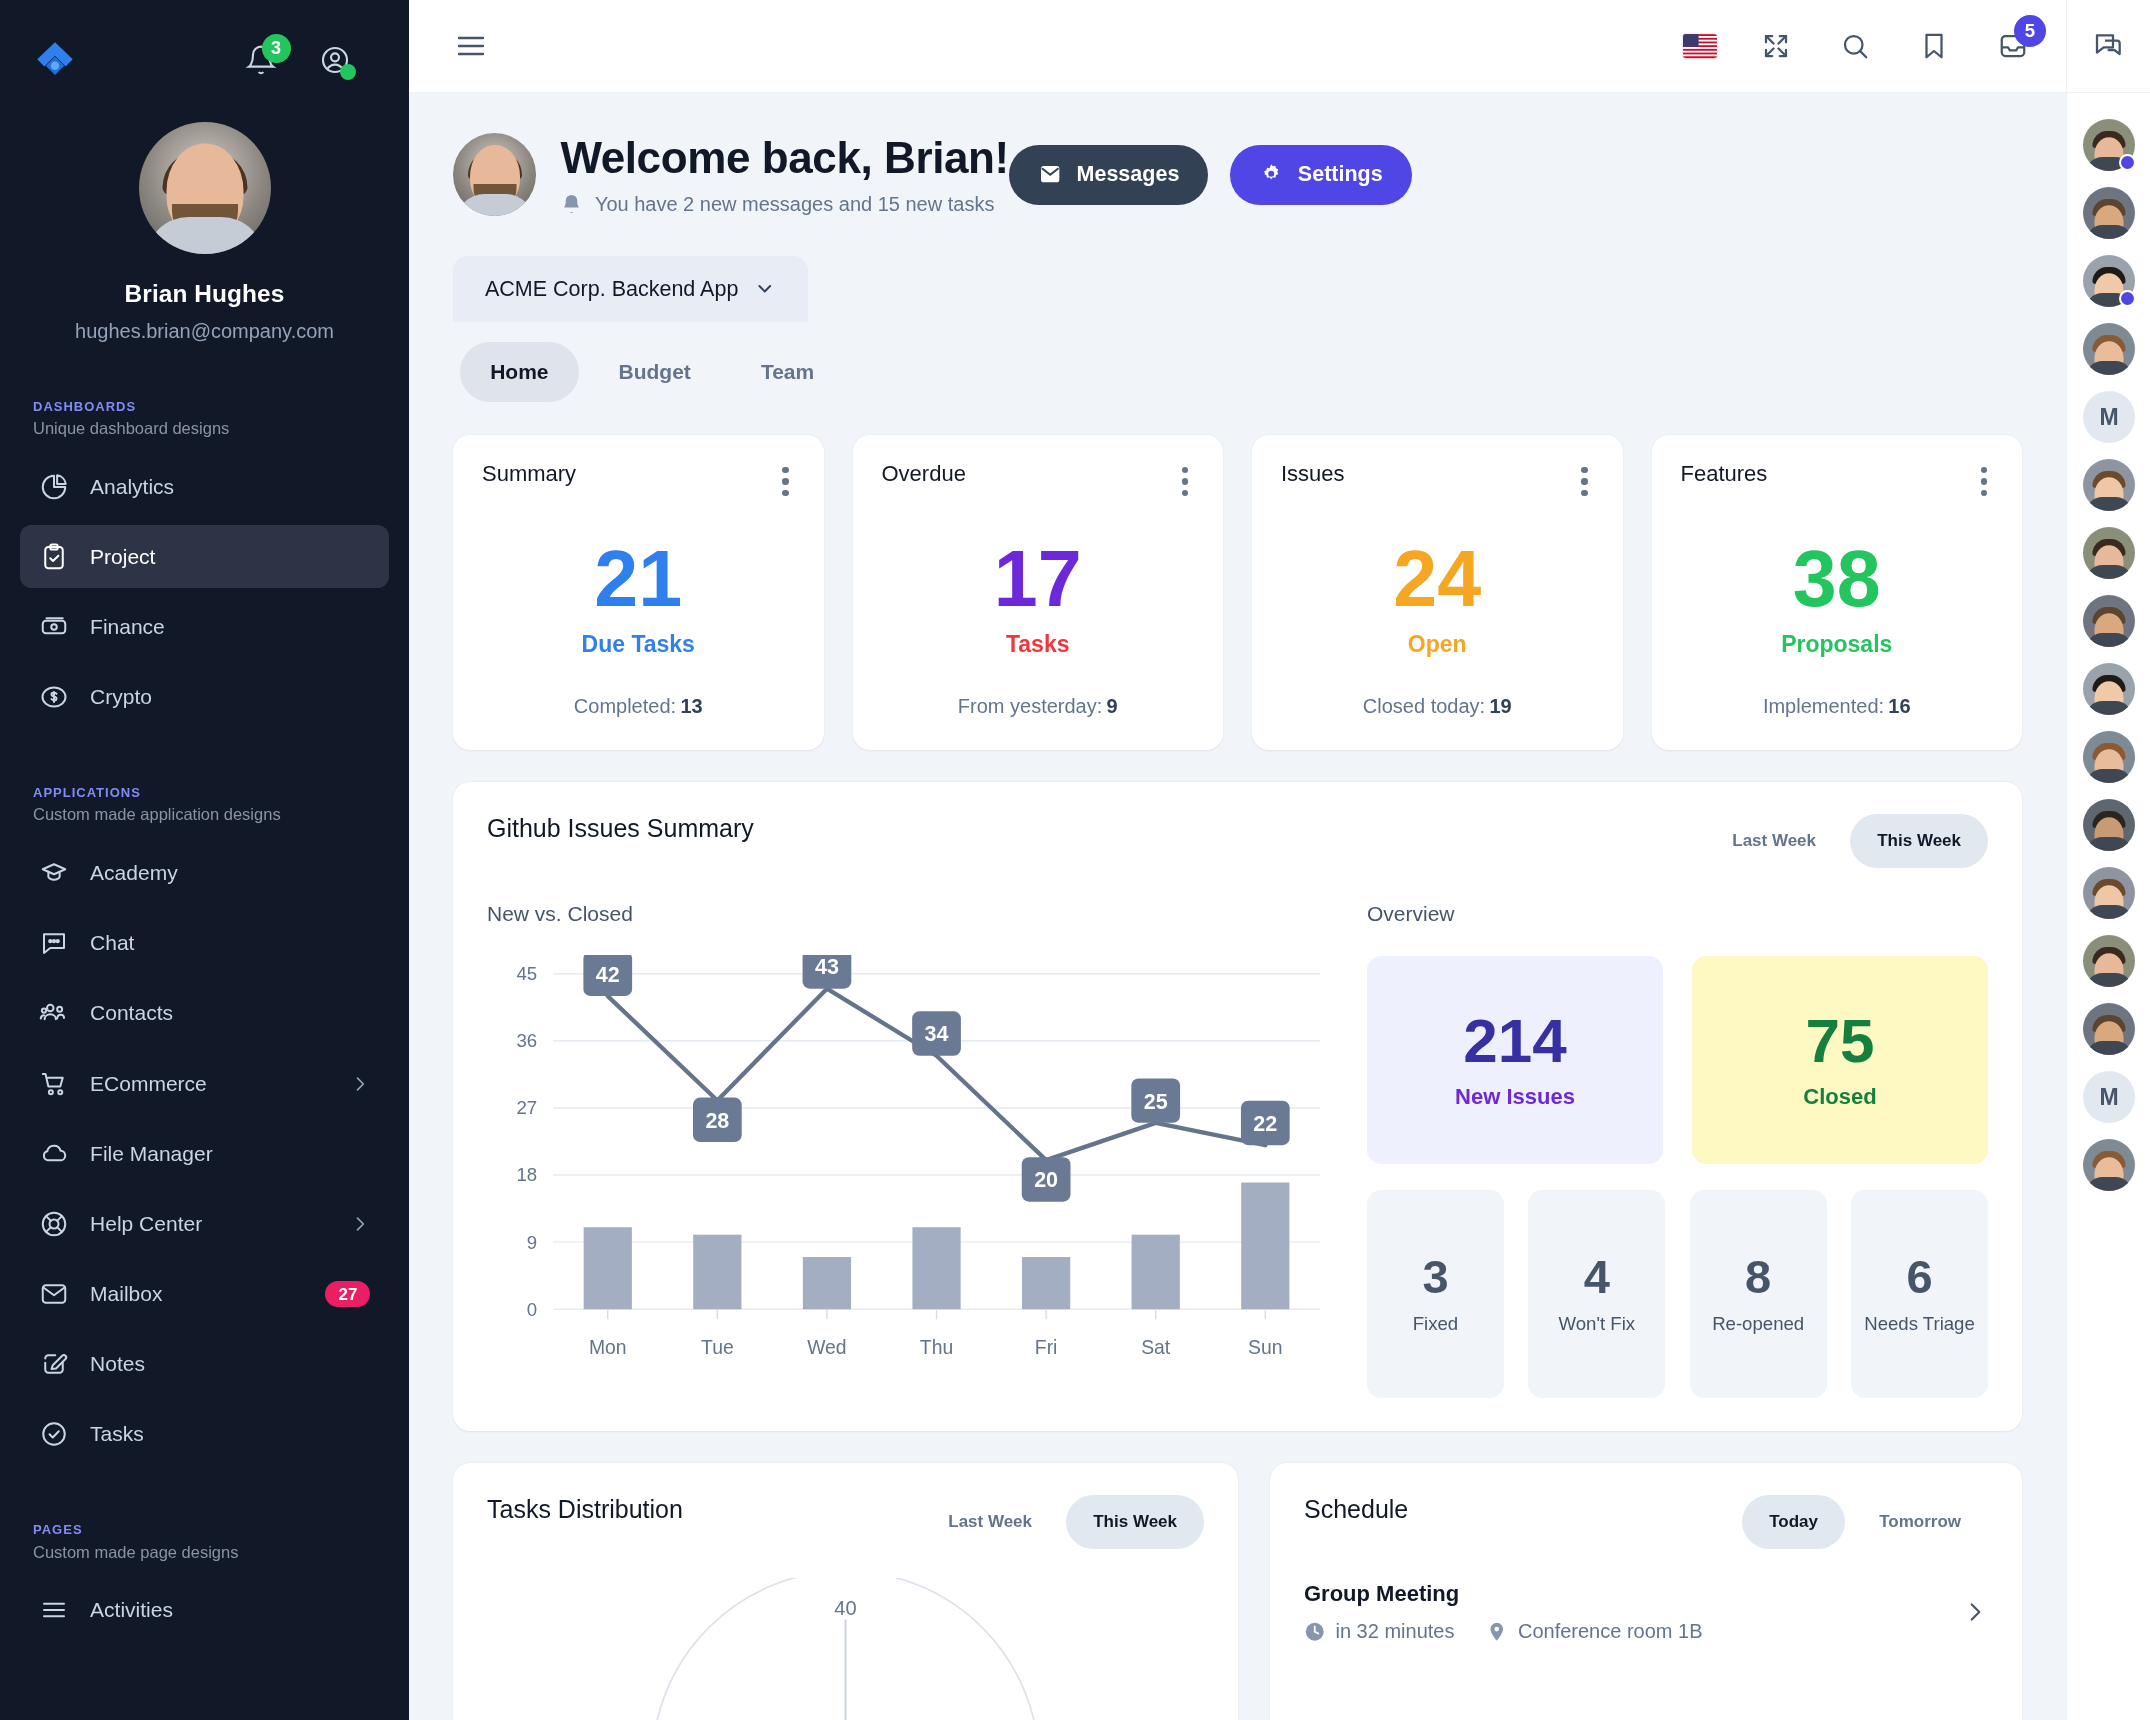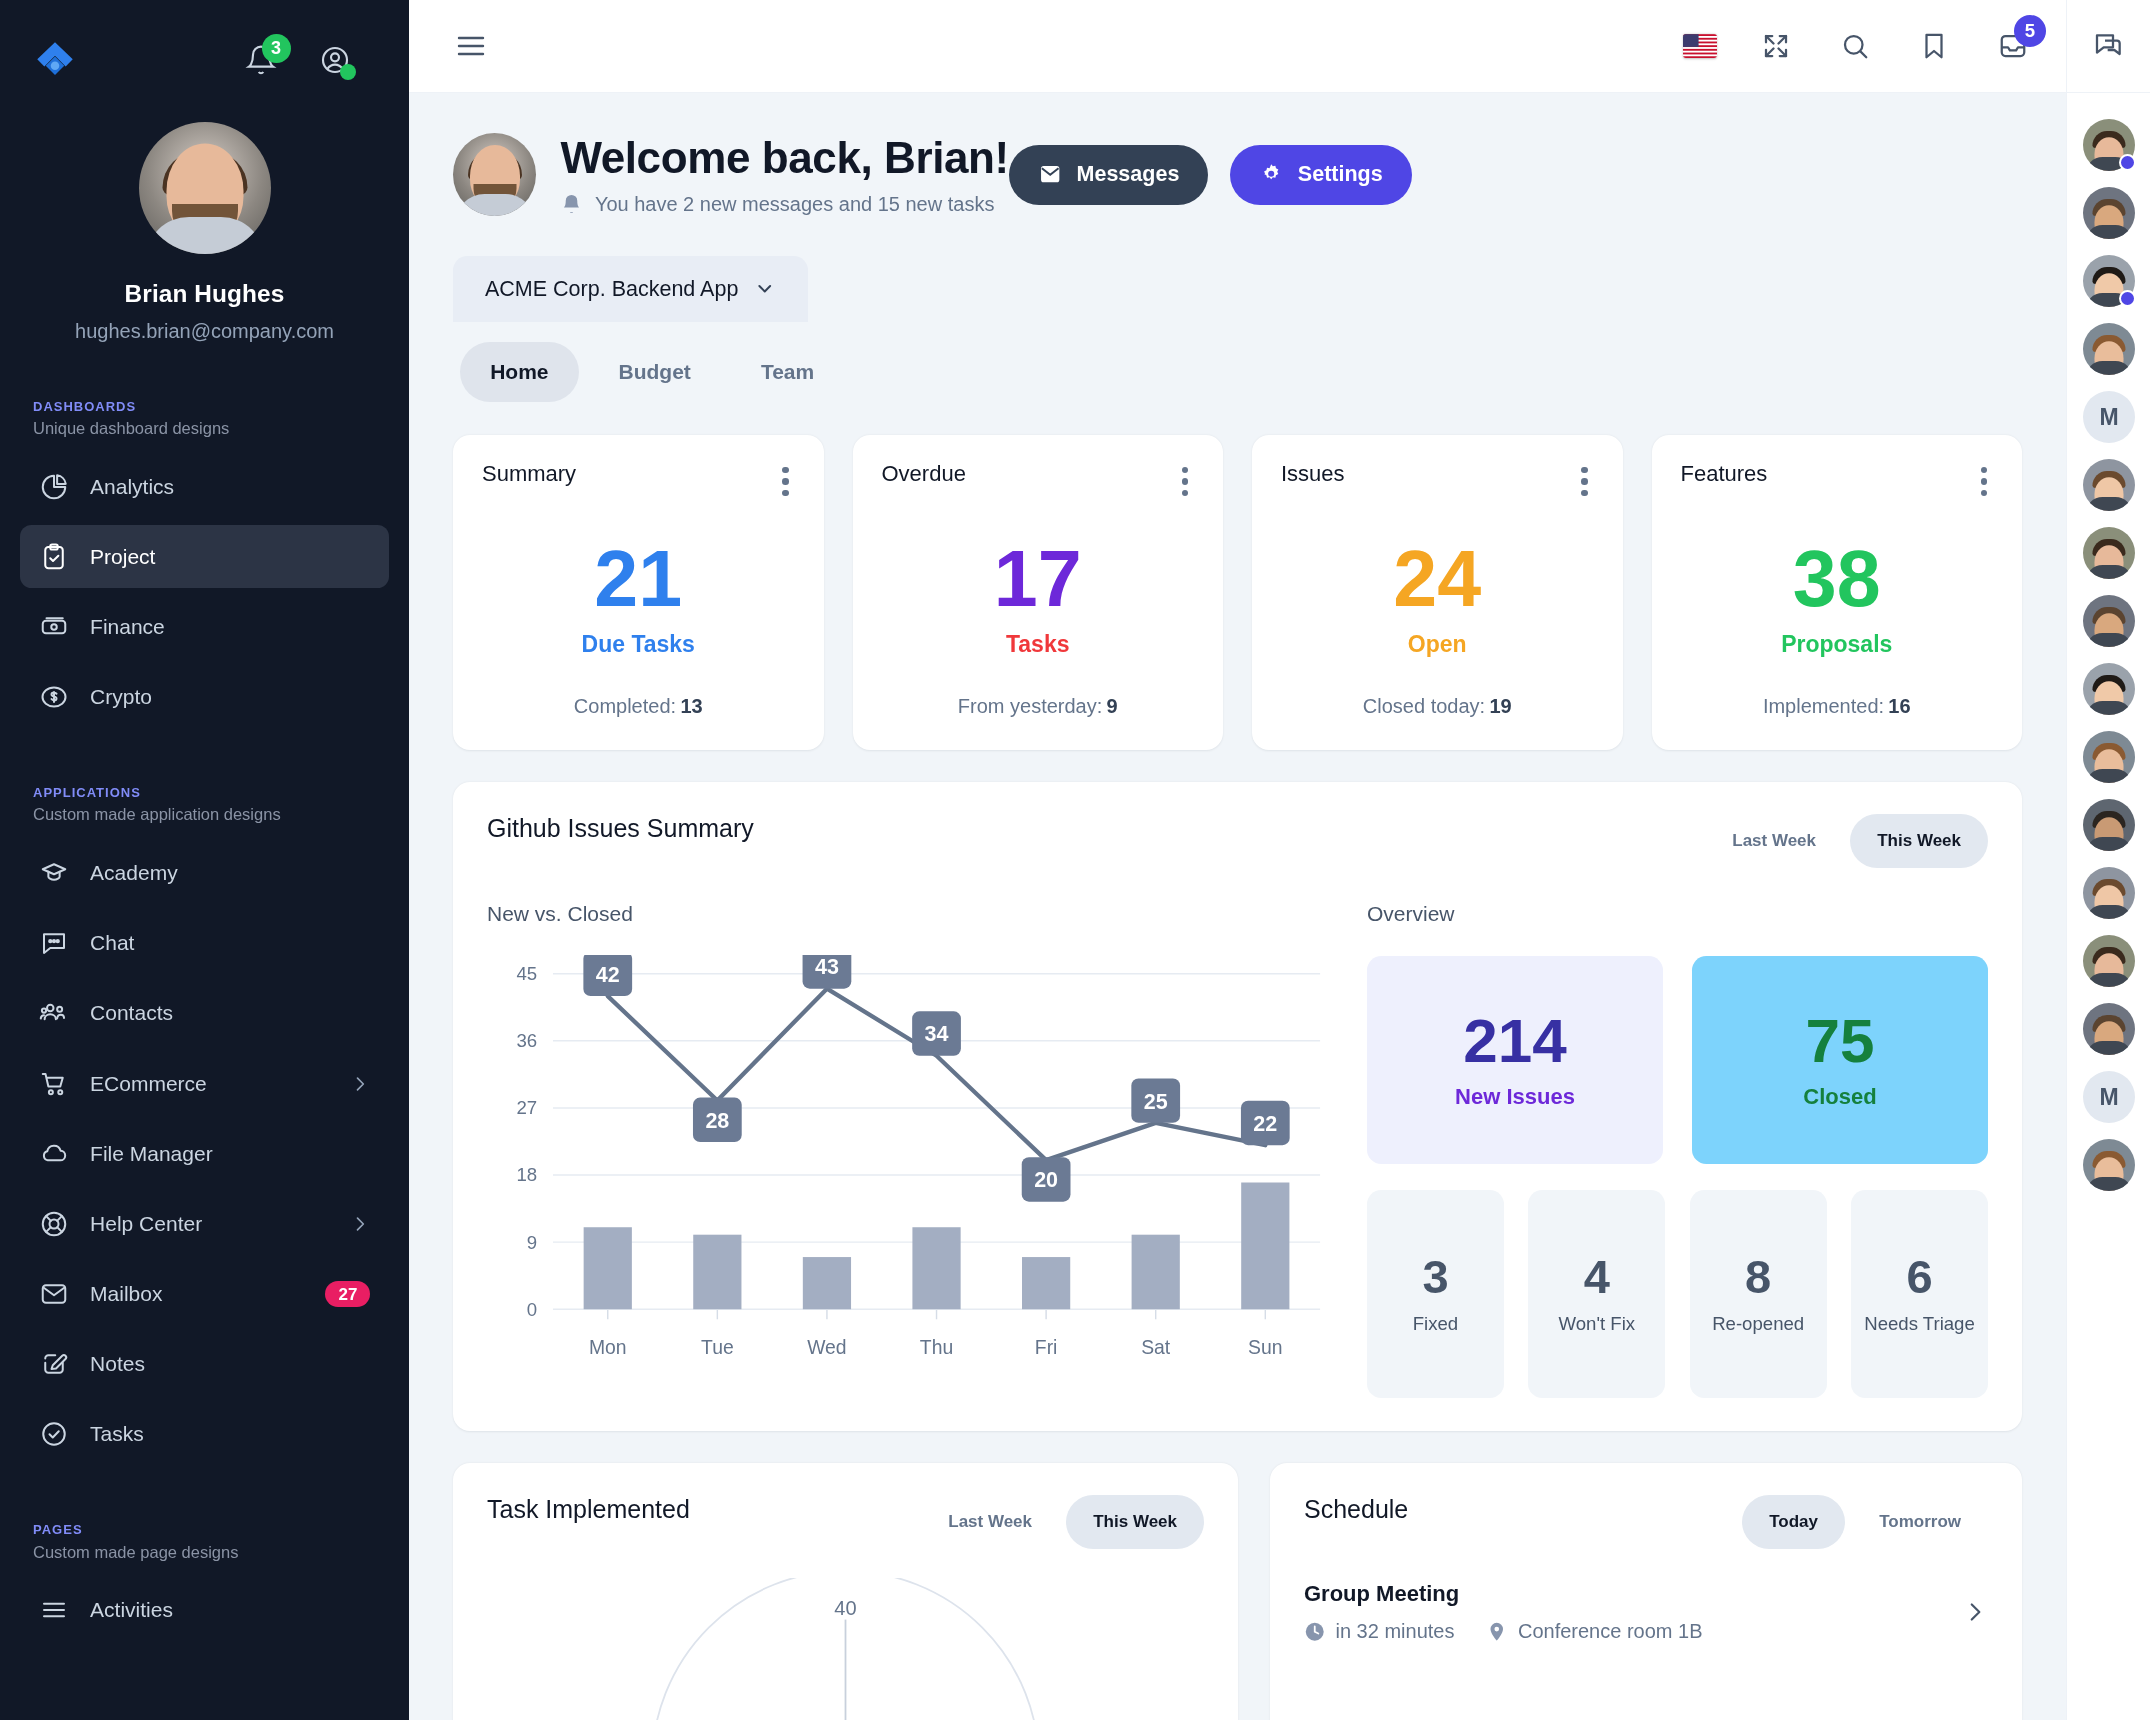--- a/index.html
+++ b/index.html
@@ -628,21 +628,21 @@
                 </svg>
             </div>
           </div>
           <div class="gh-right">
             <div class="sub-label">Overview</div>
             <div class="ov-grid" id="ov-grid">
                 <div class="ov-big" style="background: rgb(238, 240, 253);">
                   <div class="ov-num" style="color:#3730a3">214</div>
                  <div class="ov-lbl" style="color:#6d28d9">New Issues</div>
                 </div>
-                <div class="ov-big" style="background: #7dd3fc;">
+                <div class="ov-big" style="background: #fef9c3;">
                   <div class="ov-num" style="color:#15803d">75</div>
                  <div class="ov-lbl" style="color:#15803d">Closed</div>
                 </div>
               </div>
             <div class="ov-small-grid" id="ov-small">
                 <div class="ov-sm">
                   <div class="n">3</div>
                  <div class="l">Fixed</div>
                 </div>
                 <div class="ov-sm">
@@ -658,21 +658,21 @@
                  <div class="l">Needs Triage</div>
                 </div>
               </div>
           </div>
         </div>
       </section>
 
       <div class="bottom-row">
         <section class="panel bpanel">
           <div class="bhead">
-            <div class="panel-title">Task Implemented</div>
+            <div class="panel-title">Tasks Distribution</div>
             <div class="seg" id="td-range">
                 <div class="seg-btn">Last Week</div>
                 <div class="seg-btn active">This Week</div>
               </div>
           </div>
           <div class="radar-wrap">
             <svg width="717" height="172" viewBox="0 0 1000 240">
               <path d="M230 260 A 270 270 0 0 1 770 260" fill="none" stroke="#dde3ec" stroke-width="2.5"></path>
               <line x1="500" y1="58" x2="500" y2="240" stroke="#c8d0dc" stroke-width="2.5"></line>
               <line x1="484" y1="236" x2="516" y2="236" stroke="#c8d0dc" stroke-width="2.5"></line>

